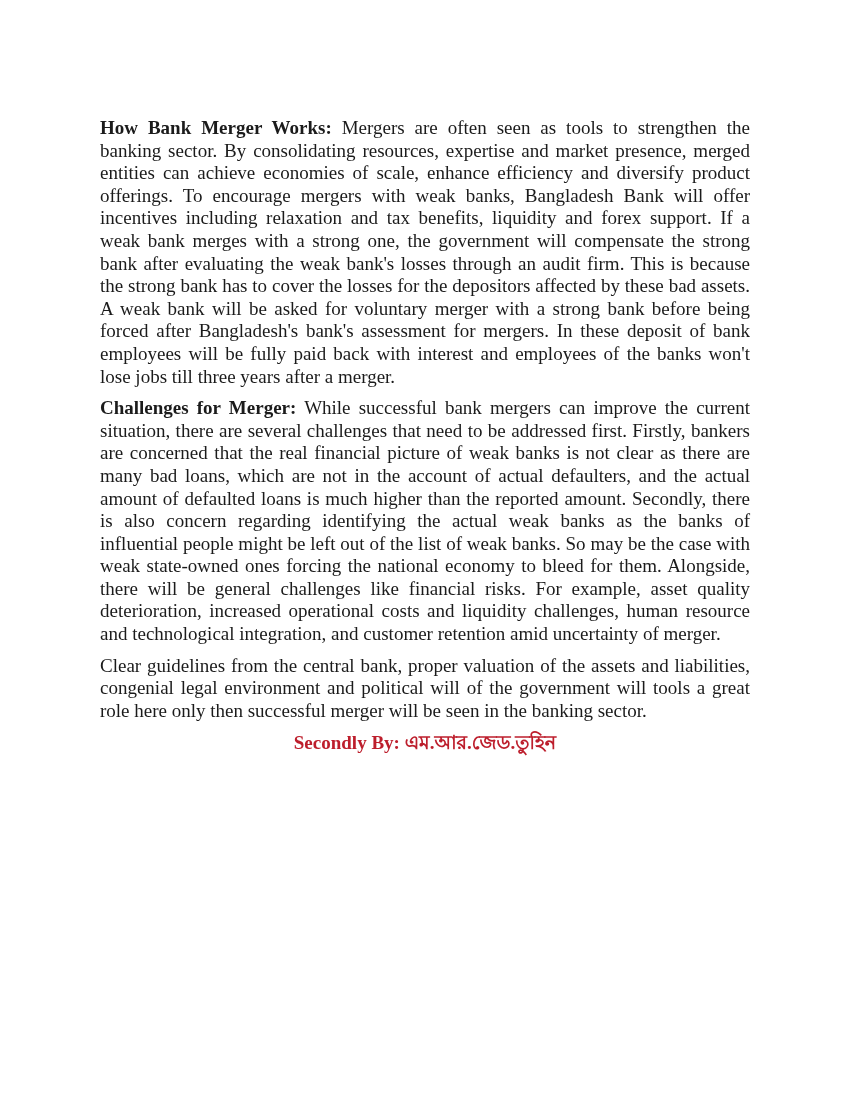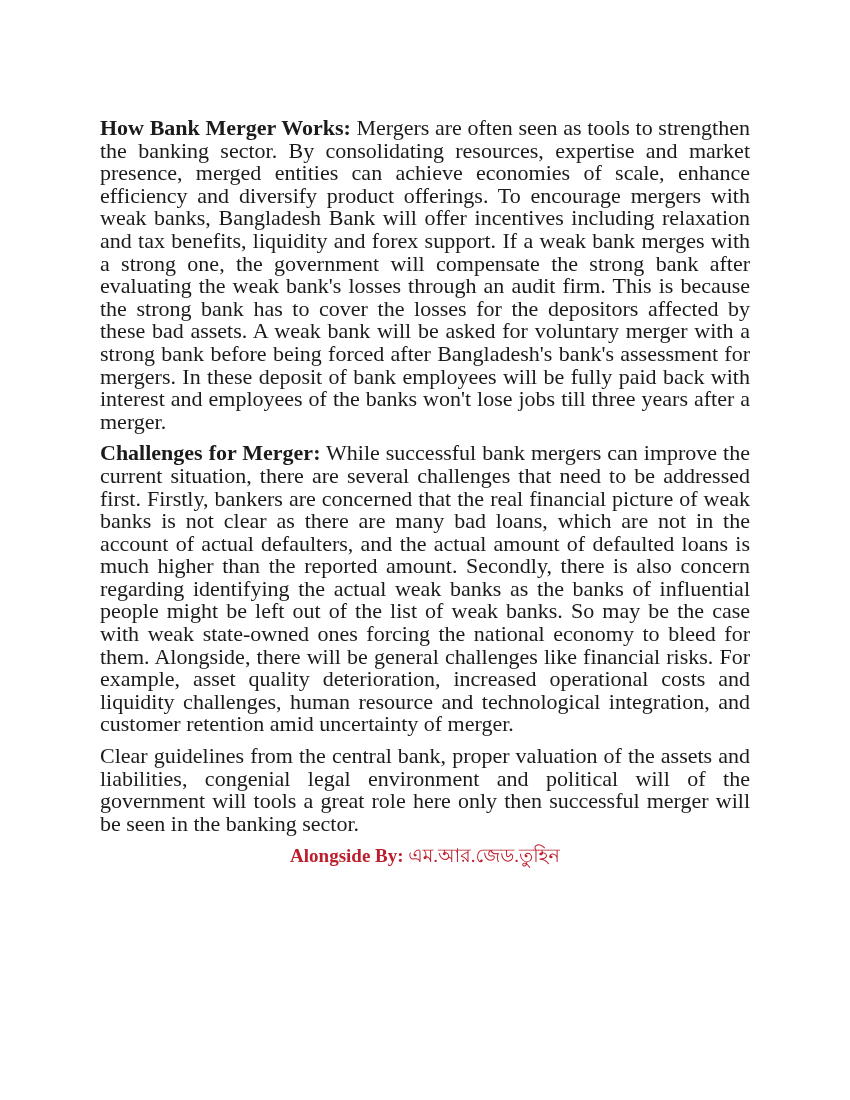--- a/index.html
+++ b/index.html
@@ -13,49 +13,49 @@
     height: 1100px;
     background: #ffffff;
     box-sizing: border-box;
     padding: 117px 100px 0 100px;
     font-family: "Liberation Serif", "DejaVu Serif", serif;
     color: #1b1b1b;
     overflow: hidden;
   }
   .para {
     margin: 0 0 9px 0;
-    font-size: 22px;
+    font-size: 19px;
     line-height: 22.6px;
     text-align: justify;
     text-justify: inter-word;
     color: #1b1b1b;
   }
   .para .lead {
     font-weight: bold;
   }
   .prepared {
     margin-top: 4px;
     text-align: center;
     font-size: 19px;
     line-height: 24px;
     font-weight: bold;
   }
   .prepared .prepared-label {
     font-weight: bold;
   }
   .prepared .prepared-name {
-    font-weight: normal;
+    font-weight: bold;
   }
 </style>
 </head>
 <body>
 
 <div class="page" style="background: rgb(255, 255, 255); color: rgb(27, 27, 27);">
 
   <p class="para"><span class="lead">How Bank Merger Works:</span> <span>Mergers are often seen as tools to strengthen the banking sector. By consolidating resources, expertise and market presence, merged entities can achieve economies of scale, enhance efficiency and diversify product offerings. To encourage mergers with weak banks, Bangladesh Bank will offer incentives including relaxation and tax benefits, liquidity and forex support. If a weak bank merges with a strong one, the government will compensate the strong bank after evaluating the weak bank's losses through an audit firm. This is because the strong bank has to cover the losses for the depositors affected by these bad assets. A weak bank will be asked for voluntary merger with a strong bank before being forced after Bangladesh's bank's assessment for mergers. In these deposit of bank employees will be fully paid back with interest and employees of the banks won't lose jobs till three years after a merger.</span></p>
 
   <p class="para"><span class="lead">Challenges for Merger:</span> <span>While successful bank mergers can improve the current situation, there are several challenges that need to be addressed first. Firstly, bankers are concerned that the real financial picture of weak banks is not clear as there are many bad loans, which are not in the account of actual defaulters, and the actual amount of defaulted loans is much higher than the reported amount. Secondly, there is also concern regarding identifying the actual weak banks as the banks of influential people might be left out of the list of weak banks. So may be the case with weak state-owned ones forcing the national economy to bleed for them. Alongside, there will be general challenges like financial risks. For example, asset quality deterioration, increased operational costs and liquidity challenges, human resource and technological integration, and customer retention amid uncertainty of merger.</span></p>
 
   <p class="para"><span>Clear guidelines from the central bank, proper valuation of the assets and liabilities, congenial legal environment and political will of the government will tools a great role here only then successful merger will be seen in the banking sector.</span></p>
 
-  <div class="prepared" style="color: rgb(189, 30, 44);"><span class="prepared-label">Alongside By:</span> <span class="prepared-name">এম.আর.জেড.তুহিন</span></div>
+  <div class="prepared" style="color: rgb(189, 30, 44);"><span class="prepared-label">Secondly By:</span> <span class="prepared-name">এম.আর.জেড.তুহিন</span></div>
 
 </div>
 
 </body></html>

